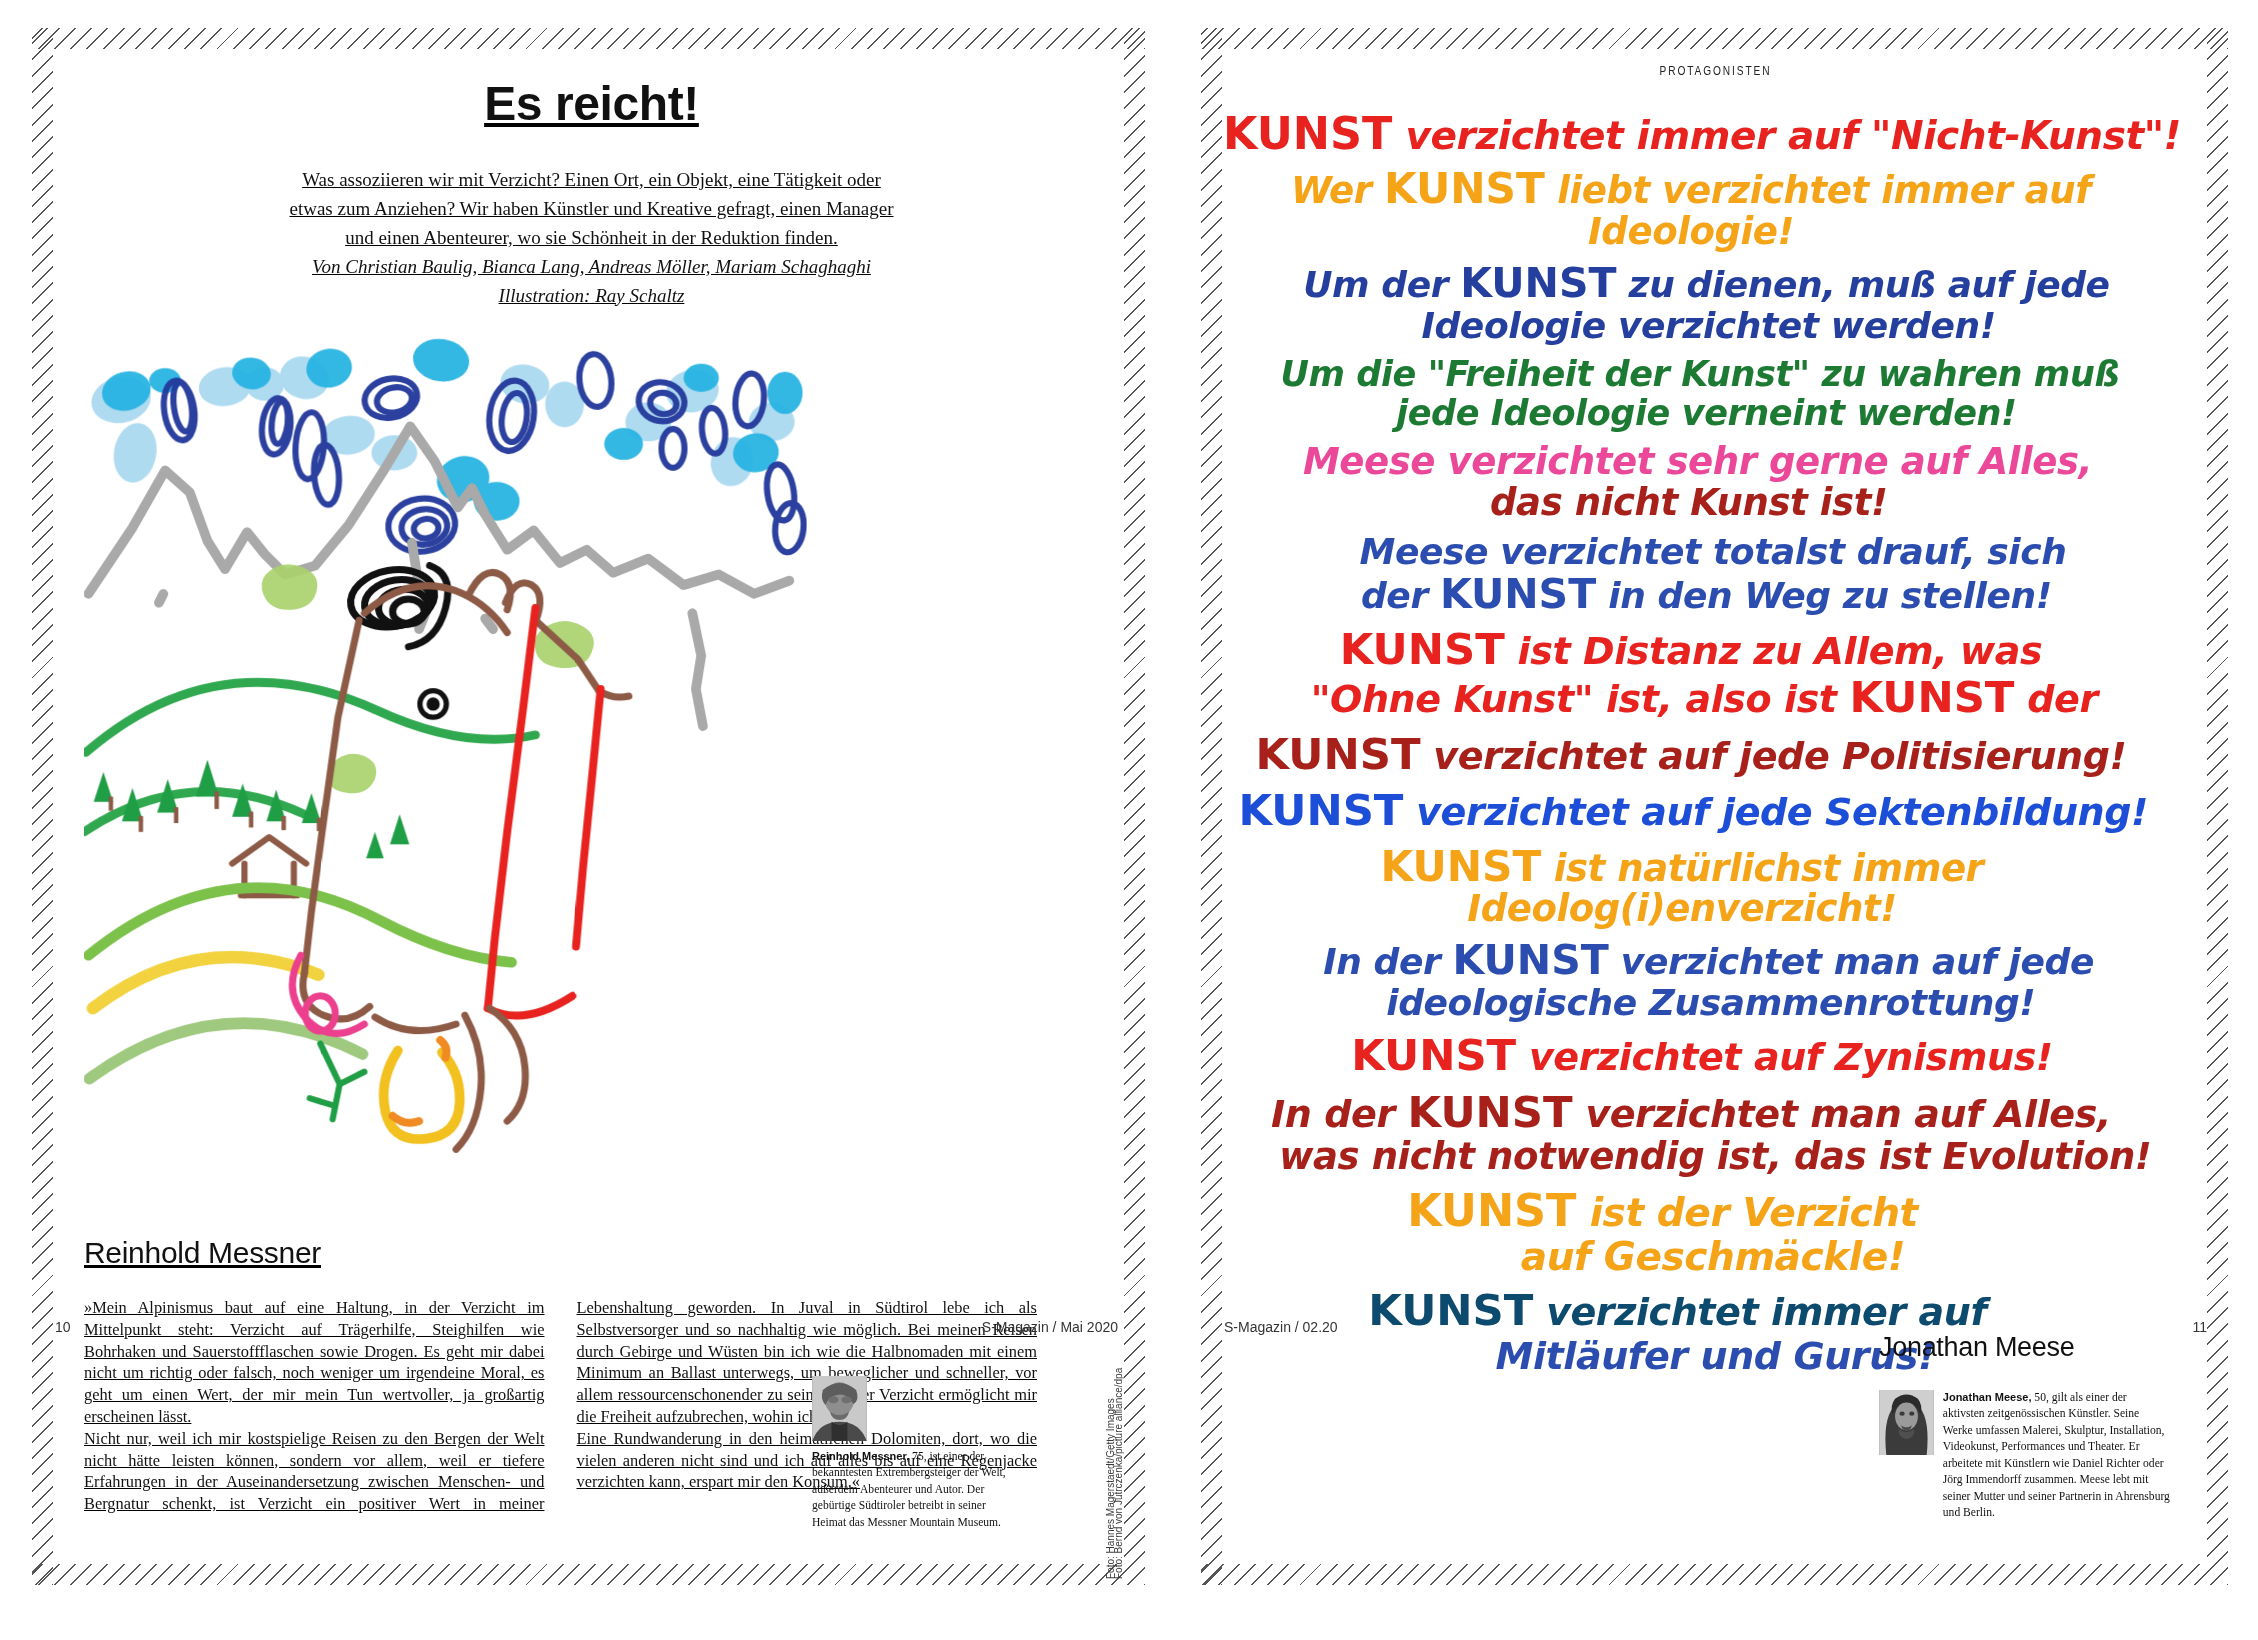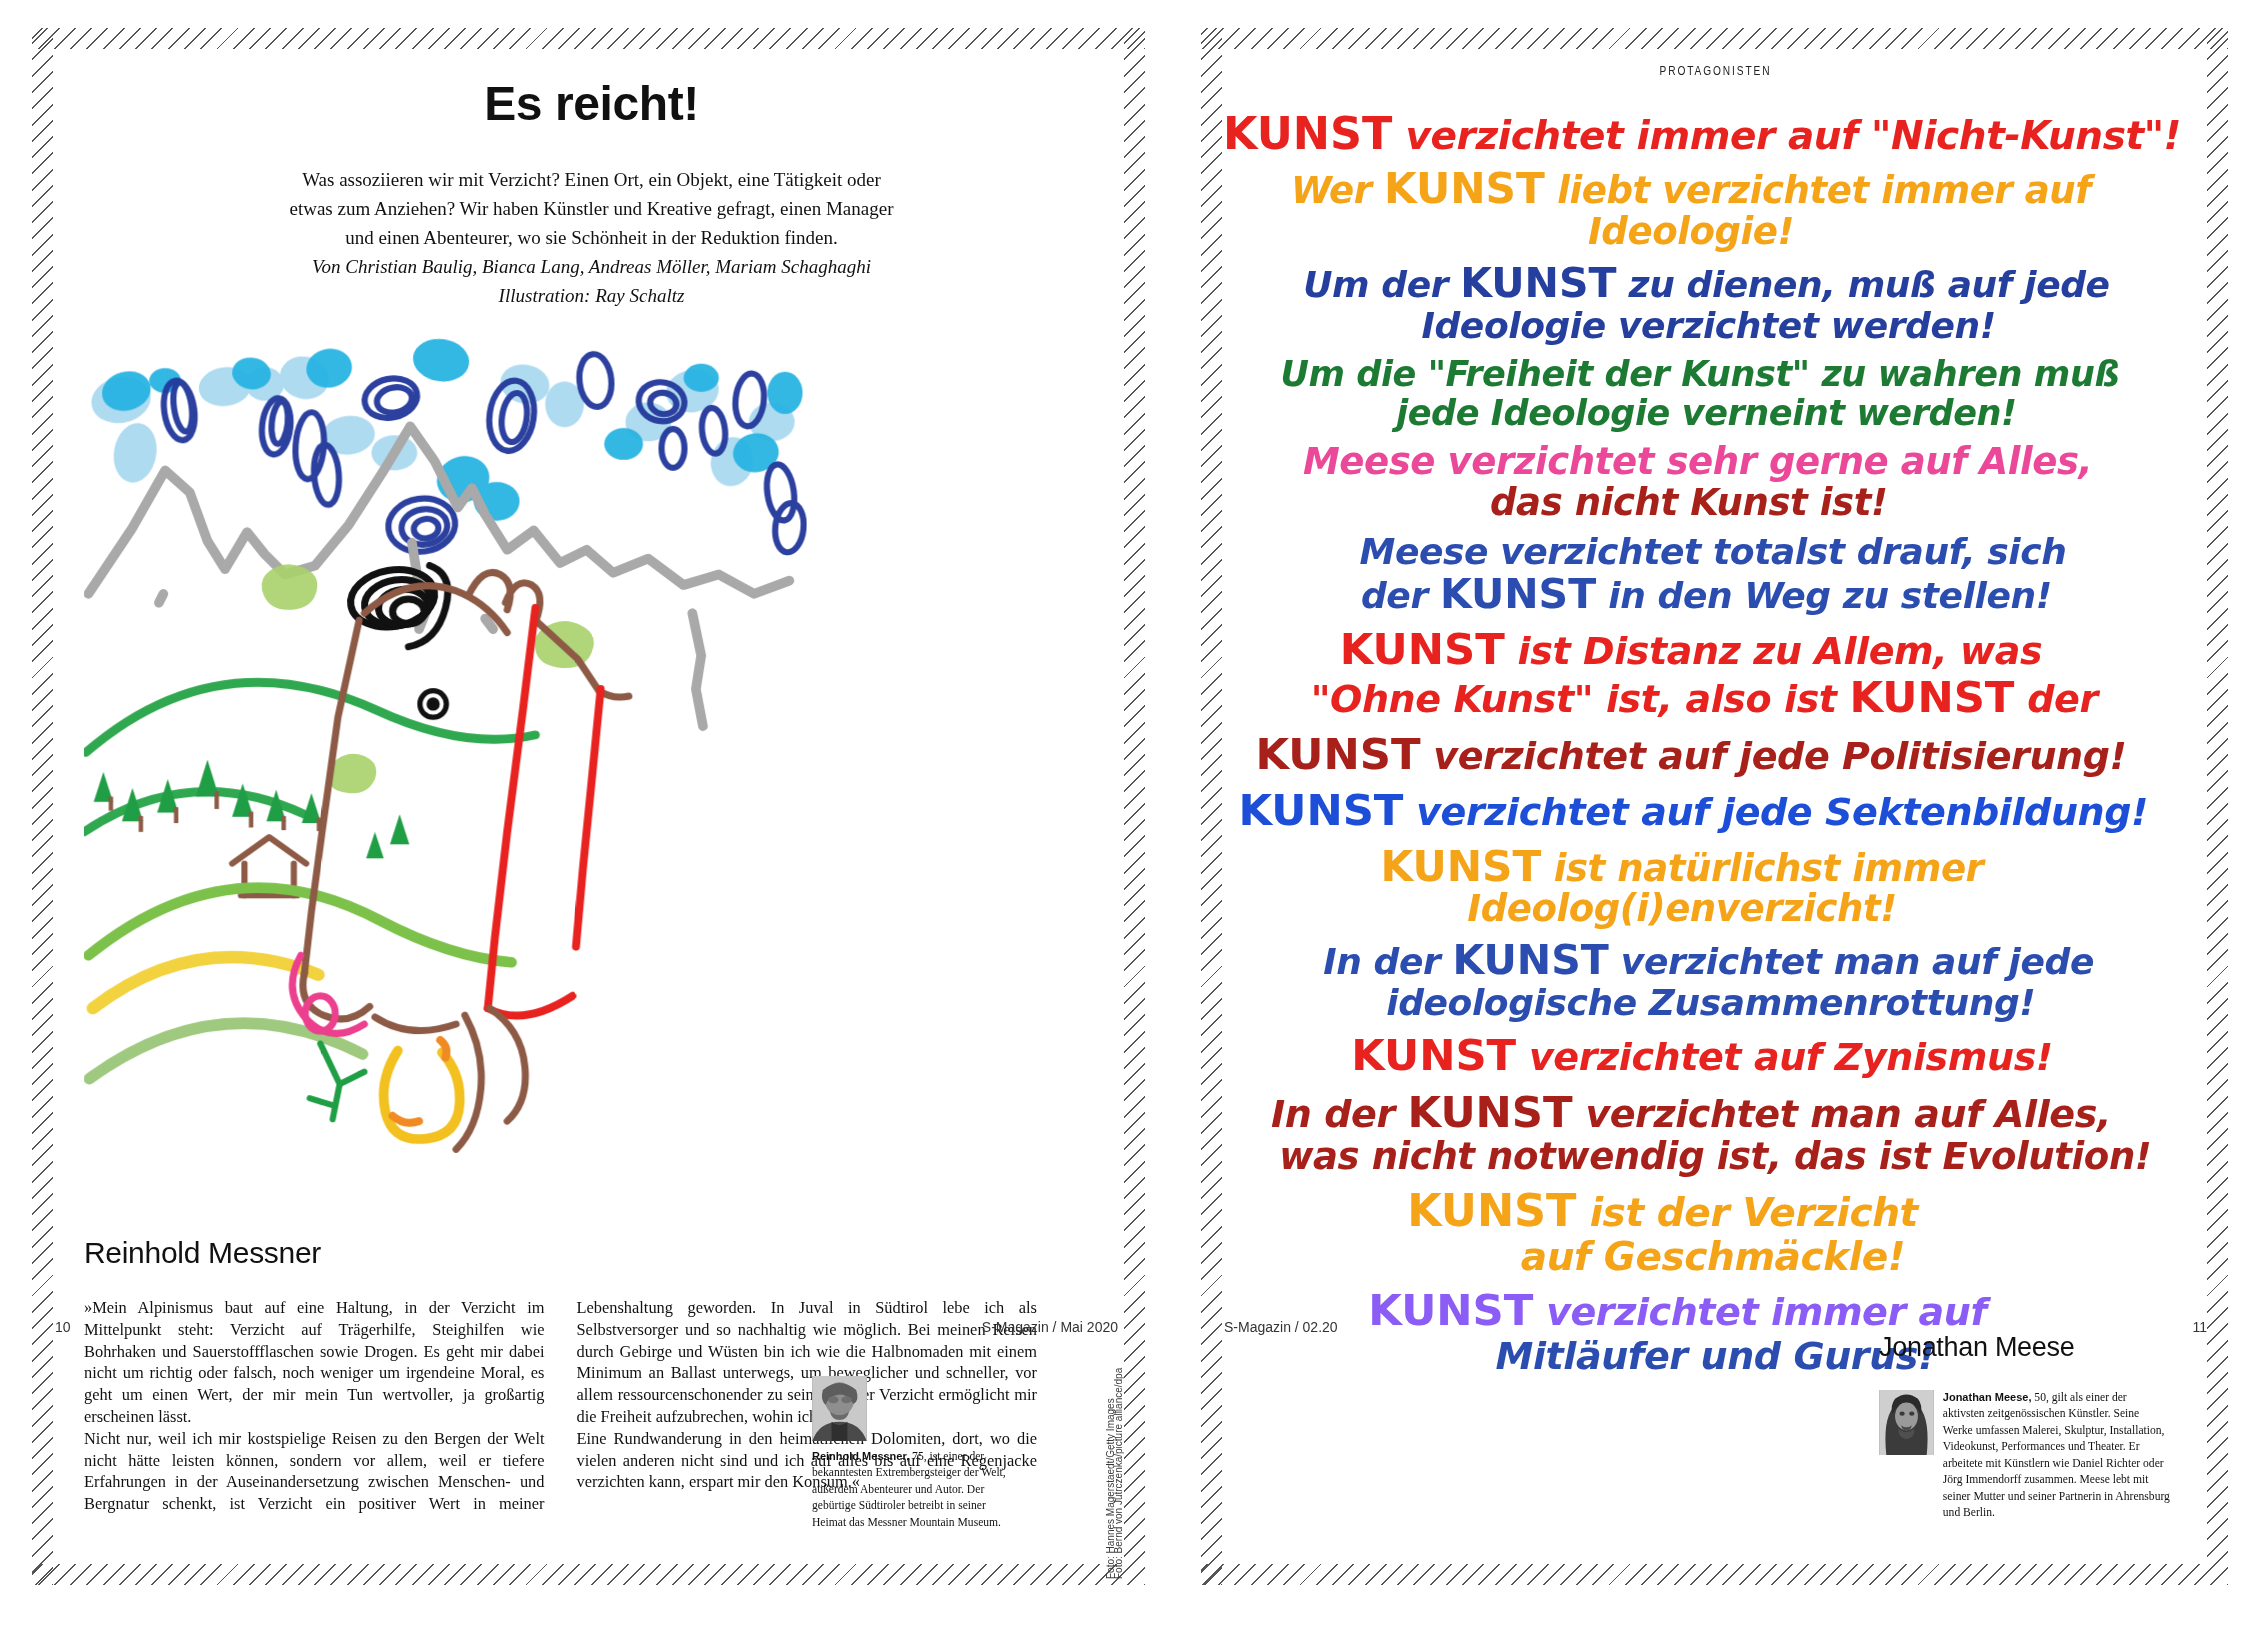--- a/index.html
+++ b/index.html
@@ -16,21 +16,21 @@
   .hatch {
     position: absolute;
     background-image: repeating-linear-gradient(
         -45deg,
         #555 0px, #555 1.4px,
         rgba(255,255,255,0) 1.4px, rgba(255,255,255,0) 11.5px);
     pointer-events: none;
   }
 
   
-  .lp-inner { position: absolute; left: 84px; top: 53px; width: 1015px; }
+  .lp-inner { position: absolute; left: 84px; top: 53px; width: 1015px; text-decoration: underline; }
 
   .headline {
     font-family: "Liberation Sans", sans-serif;
     font-size: 48px; font-weight: 700; text-align: center;
     letter-spacing: -0.4px; color: #111; margin-top: 23px;
   }
   .standfirst {
     text-align: center; font-size: 19px; line-height: 1.52;
     color: #111; margin: 35px auto 0; width: 626px;
   }
@@ -366,21 +366,21 @@
           <div class="mline drop-ink" style="color: rgb(168, 32, 26); font-size: 38px; margin-left: -22px; margin-top: 10.6px;"><span class="big">KUNST</span><span> verzichtet auf jede Politisierung!</span></div>
           <div class="mline drop-ink" style="color: #1d4ed8; font-size: 38px; margin-left: -17.6px; margin-top: 10.6px;"><span class="big">KUNST</span><span> verzichtet auf jede Sektenbildung!</span></div>
           <div class="mline drop-ink" style="color: rgb(245, 164, 24); font-size: 37px; margin-left: -40px; margin-top: 10.6px;"><span class="big">KUNST</span><span> ist natürlichst immer Ideolog(i)enverzicht!</span></div>
           <div class="mline drop-ink" style="color: rgb(43, 77, 176); font-size: 36px; margin-left: 13.2px; margin-top: 10.6px;"><span>In der </span><span class="big">KUNST</span><span> verzichtet man auf jede</span></div>
           <div class="mline drop-ink" style="color: rgb(43, 77, 176); font-size: 36px; margin-left: 17.6px;"><span>ideologische Zusammenrottung!</span></div>
           <div class="mline drop-ink" style="color: rgb(232, 35, 31); font-size: 38px; margin-left: 0px; margin-top: 10.6px;"><span class="big">KUNST</span><span> verzichtet auf Zynismus!</span></div>
           <div class="mline drop-ink" style="color: rgb(168, 32, 26); font-size: 38px; margin-left: -22px; margin-top: 10.6px;"><span>In der </span><span class="big">KUNST</span><span> verzichtet man auf Alles,</span></div>
           <div class="mline drop-ink" style="color: rgb(168, 32, 26); font-size: 37px; margin-left: 26.5px;"><span>was nicht notwendig ist, das ist Evolution!</span></div>
           <div class="mline drop-ink" style="color: rgb(245, 164, 24); font-size: 39px; margin-left: -79px; margin-top: 10.6px;"><span class="big">KUNST</span><span> ist der Verzicht</span></div>
           <div class="mline drop-ink" style="color: rgb(245, 164, 24); font-size: 39px; margin-left: 22px;"><span>auf Geschmäckle!</span></div>
-          <div class="mline drop-ink" style="color: #8b5cf6; font-size: 38px; margin-left: -49px; margin-top: 10.6px;"><span class="big">KUNST</span><span> verzichtet immer auf</span></div>
+          <div class="mline drop-ink" style="color: #0c4a6e; font-size: 38px; margin-left: -49px; margin-top: 10.6px;"><span class="big">KUNST</span><span> verzichtet immer auf</span></div>
           <div class="mline drop-ink" style="color: rgb(43, 77, 176); font-size: 38px; margin-left: 26.5px;"><span>Mitläufer und Gurus!</span></div>
         </div>
     </div>
 
     <div style="position:absolute; left:706px; top:1332px;">
       <div class="meese-name">Jonathan Meese</div>
     </div>
 
     <div class="bio-block" style="left:706px; top:1390px; width:291px; display:flex; gap:8.8px;">
       <div class="bio-photo" style="flex:0 0 55px;">

